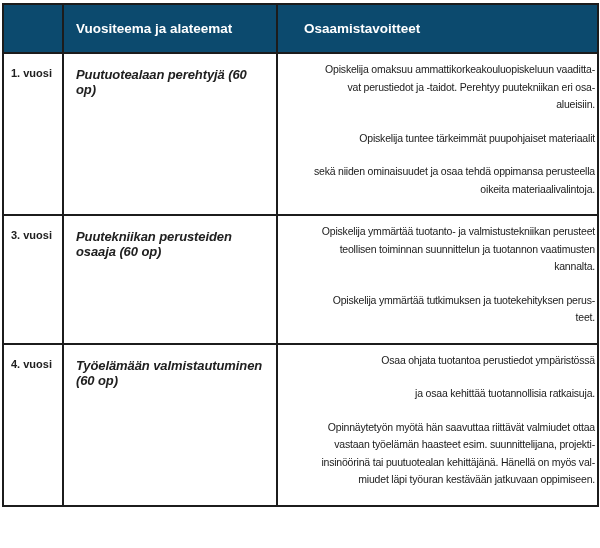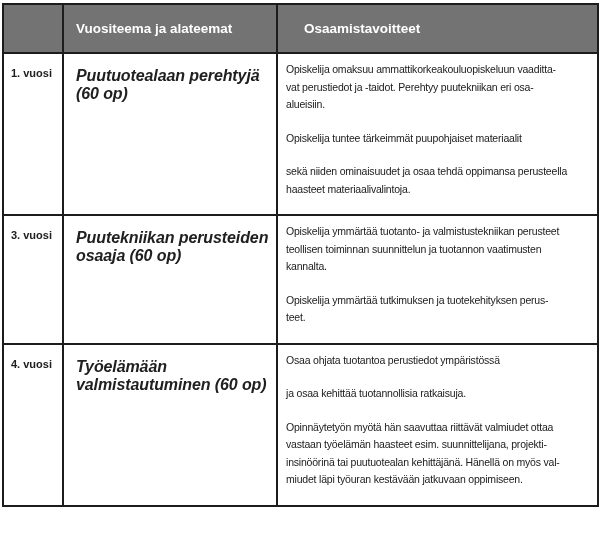--- a/index.html
+++ b/index.html
@@ -22,56 +22,57 @@
     width: 595px;
     border-collapse: collapse;
     table-layout: fixed;
   }
   table.curriculum td, table.curriculum th {
     border: 2px solid #1c1c1c;
     vertical-align: top;
     overflow: hidden;
   }
   tr.header-row th {
-    background: #737373;
+    background: #0c4a6e;
     color: #ffffff;
     font-size: 13.5px;
     font-weight: bold;
     text-align: left;
     vertical-align: middle;
     padding: 0 0 0 12px;
     height: 47px;
     margin-top: 9px;
   }
   tr.header-row th.goal-h { padding-left: 26px; }
   td.year-cell {
     font-size: 11px;
     font-weight: bold;
     color: #202020;
     padding: 13px 4px 0 7px;
     border-radius: 8px;
   }
   td.theme-cell {
-    font-size: 16px;
+    font-size: 13px;
     font-weight: bold;
     font-style: italic;
     color: #202020;
     padding: 13px 6px 0 12px;
     letter-spacing: -0.1px;
   }
   td.goals-cell {
     font-size: 10.5px;
     color: #202020;
     padding: 7px 2px 0 8px;
     letter-spacing: -0.2px;
   }
   td.goals-cell p {
     margin: 0 0 16px 0;
     line-height: 17.5px;
     white-space: pre-line;
+    text-align: right;
   }
   tr.r1 { height: 146px; }
   tr.r2 { height: 113px; }
   tr.r3 { height: 73px; }
   tr.r4 { height: 150px; }
 </style>
 </head>
 <body>
 
 <div class="page">
@@ -90,21 +91,21 @@
 
     <tr class="r1">
       <td class="year-cell">1. vuosi</td>
       <td class="theme-cell">Puutuotealaan perehtyjä (60 op)</td>
       <td class="goals-cell">
         <p>Opiskelija omaksuu ammattikorkeakouluopiskeluun vaaditta-
 vat perustiedot ja -taidot. Perehtyy puutekniikan eri osa-
 alueisiin.</p>
         <p>Opiskelija tuntee tärkeimmät puupohjaiset materiaalit</p>
         <p>sekä niiden ominaisuudet ja osaa tehdä oppimansa perusteella
-haasteet materiaalivalintoja.</p>
+oikeita materiaalivalintoja.</p>
       </td>
     </tr>
 
     <tr class="r2">
       <td class="year-cell">3. vuosi</td>
       <td class="theme-cell">Puutekniikan perusteiden osaaja (60 op)</td>
       <td class="goals-cell">
         <p>Opiskelija ymmärtää tuotanto- ja valmistustekniikan perusteet
 teollisen toiminnan suunnittelun ja tuotannon vaatimusten
 kannalta.</p>

